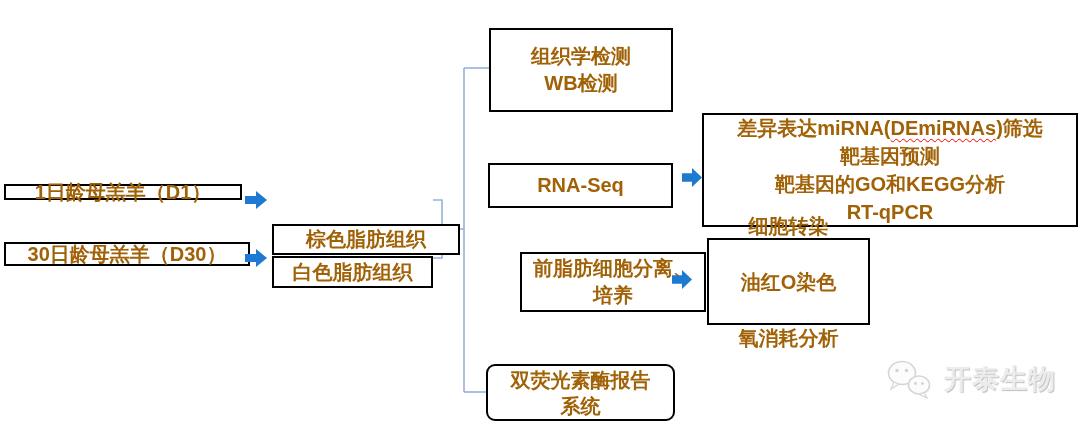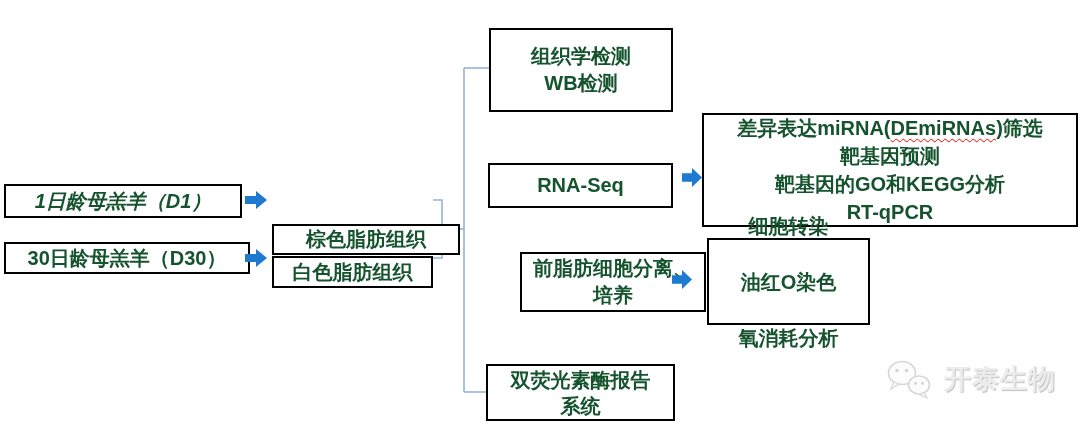--- a/index.html
+++ b/index.html
@@ -9,21 +9,21 @@
     height: 432px;
     background: #ffffff;
     overflow: hidden;
     font-family: "Liberation Sans", sans-serif;
   }
   .box {
     position: absolute;
     box-sizing: border-box;
     border: 2.5px solid #000000;
     background: #ffffff;
-    color: #14532d;
+    color: #a16207;
     font-weight: 700;
     font-size: 20px;
     line-height: 27px;
     display: flex;
     flex-direction: column;
     align-items: center;
     justify-content: center;
     text-align: center;
     white-space: nowrap;
   }
@@ -69,24 +69,24 @@
 <div id="canvas">
 
   <svg id="connector-layer" viewBox="0 0 1080 432" xmlns="http://www.w3.org/2000/svg">
     <path d="M433,200 L442,200 L442,258 L433,258" fill="none" stroke="#95b3d7" stroke-width="1.6"></path>
     <path d="M442,229 L464,229" fill="none" stroke="#95b3d7" stroke-width="1.6"></path>
     <path d="M464,68 L464,392" fill="none" stroke="#95b3d7" stroke-width="1.6"></path>
     <path d="M464,68 L489,68" fill="none" stroke="#95b3d7" stroke-width="1.6"></path>
     <path d="M464,392 L486,392" fill="none" stroke="#95b3d7" stroke-width="1.6"></path>
   </svg>
 
-  <div class="box" style="left:4px; top:184px; width:238px; height:34px;font-style:italic;">
+  <div class="box" style="left:4px; top:184px; width:238px; height:16px;">
     <span class="ln">1日龄母羔羊（D1）</span>
   </div>
-  <div class="box" style="left:4px; top:242px; width:246px; height:32px;">
+  <div class="box" style="left:4px; top:242px; width:246px; height:24px;">
     <span class="ln">30日龄母羔羊（D30）</span>
   </div>
 
   <div class="block-arrow" style="left:245px; top:191px; width:22px; height:18px;"></div>
   <div class="block-arrow" style="left:245px; top:249px; width:22px; height:18px;"></div>
 
   <div class="box" style="left:272px; top:184px; width:188px; height:31px;margin-top:40px;">
     <span class="ln">棕色脂肪组织</span>
   </div>
   <div class="box" style="left:272px; top:256px; width:161px; height:32px;">
@@ -100,21 +100,21 @@
 
   <div class="box" style="left:488px; top:163px; width:185px; height:45px;">
     <span class="ln">RNA-Seq</span>
   </div>
 
   <div class="box" style="left:487px; top:252px; width:186px; height:60px; line-height:27px;margin-left:33px;">
     <span class="ln">前脂肪细胞分离、</span>
     <span class="ln">培养</span>
   </div>
 
-  <div class="box" style="left:486px; top:364px; width:189px; height:57px; line-height:26px;">
+  <div class="box" style="left:486px; top:364px; width:189px; height:57px; line-height:26px;border-radius:9px;">
     <span class="ln">双荧光素酶报告</span>
     <span class="ln">系统</span>
   </div>
 
   <div class="block-arrow" style="left:682px; top:168px; width:20px; height:19px;"></div>
   <div class="block-arrow" style="left:672px; top:270px; width:20px; height:19px;"></div>
 
   <div class="box" style="left:702px; top:113px; width:376px; height:114px; line-height:28px;">
     <span class="ln">
       <span>差异表达miRNA(</span><span class="squiggle">DEmiRNAs</span><span>)筛选</span>

